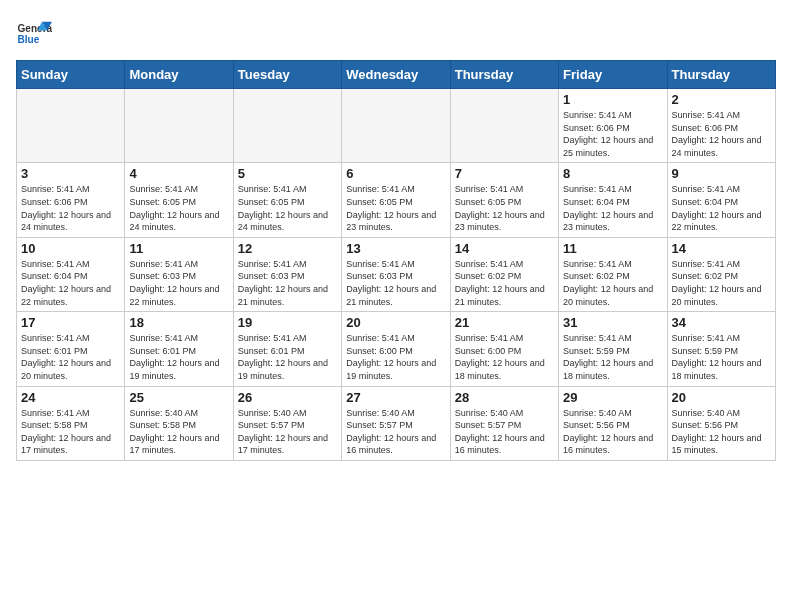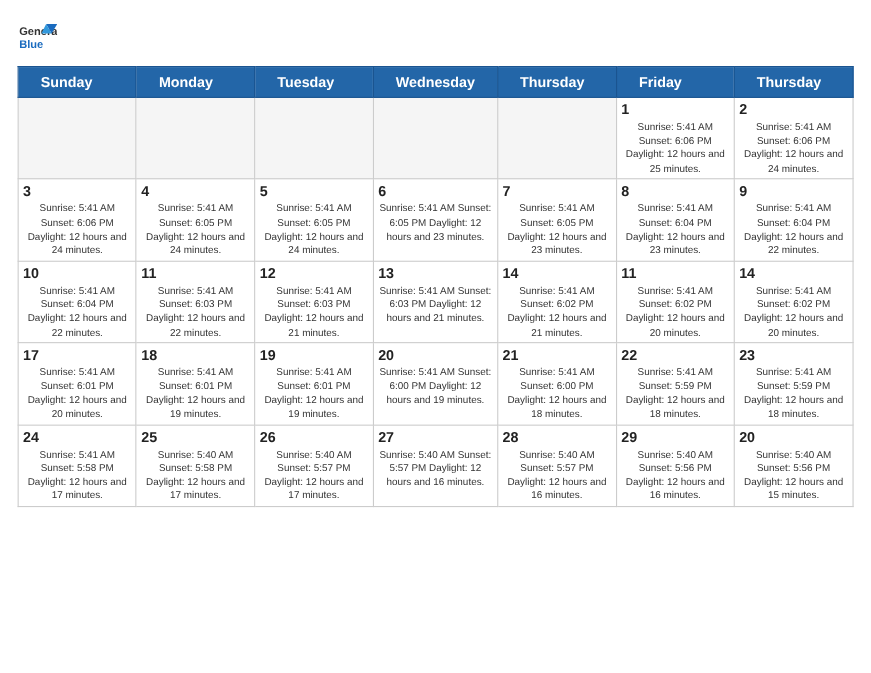--- a/index.html
+++ b/index.html
@@ -41,21 +41,21 @@
     .calendar {
       width: 100%;
       border-collapse: collapse;
       border: 1px solid #ccc;
     }
     .calendar th {
       background: #2366a8;
       color: #fff;
       font-size: 13px;
       font-weight: bold;
-      padding: 6px 20px;
+      padding: 6px 4px;
       text-align: left;
       border: 1px solid #1a5490;
     }
     .calendar td {
       border: 1px solid #ccc;
       vertical-align: top;
       padding: 3px 4px;
       width: calc(100% / 7);
       min-height: 70px;
       height: 70px;
@@ -68,21 +68,20 @@
       font-size: 13px;
       font-weight: bold;
       color: #222;
       display: block;
       margin-bottom: 2px;
     }
     .day-info {
       font-size: 9px;
       color: #333;
       line-height: 1.4;
-      text-align: center;
     }
     .last-row td {
       height: 60px;
     }
   </style>
 </head>
 <body>
 
 <div class="header-area">
   <div class="logo">
@@ -265,28 +264,28 @@
 and 19 minutes.</div>
         </td>
         <td>
           <span class="day-number">21</span>
           <div class="day-info">Sunrise: 5:41 AM
 Sunset: 6:00 PM
 Daylight: 12 hours
 and 18 minutes.</div>
         </td>
         <td>
-          <span class="day-number">22</span>
+          <span class="day-number">31</span>
           <div class="day-info">Sunrise: 5:41 AM
 Sunset: 5:59 PM
 Daylight: 12 hours
 and 18 minutes.</div>
         </td>
         <td>
-          <span class="day-number">23</span>
+          <span class="day-number">34</span>
           <div class="day-info">Sunrise: 5:41 AM
 Sunset: 5:59 PM
 Daylight: 12 hours
 and 18 minutes.</div>
         </td>
       </tr>
       <tr>
         <td>
           <span class="day-number">24</span>
           <div class="day-info">Sunrise: 5:41 AM

